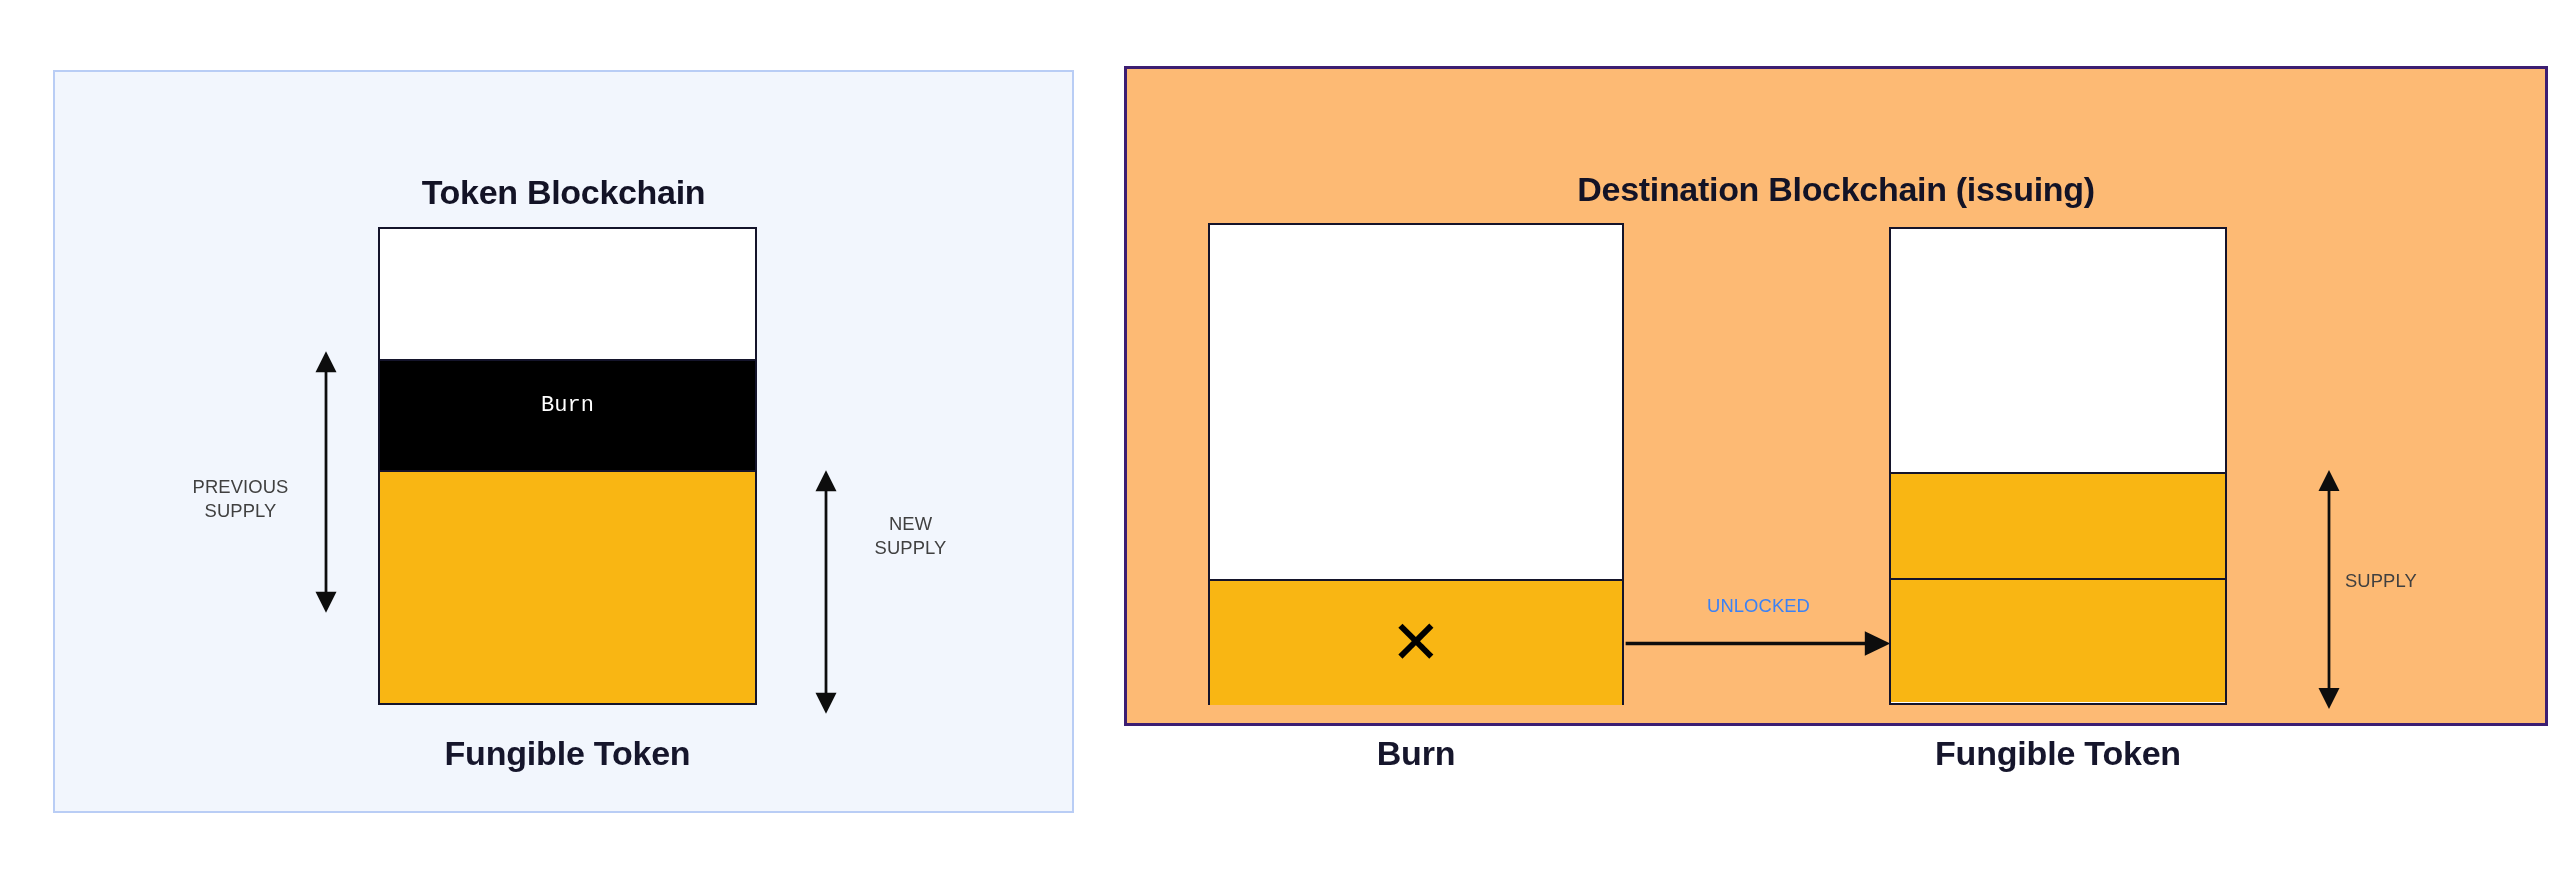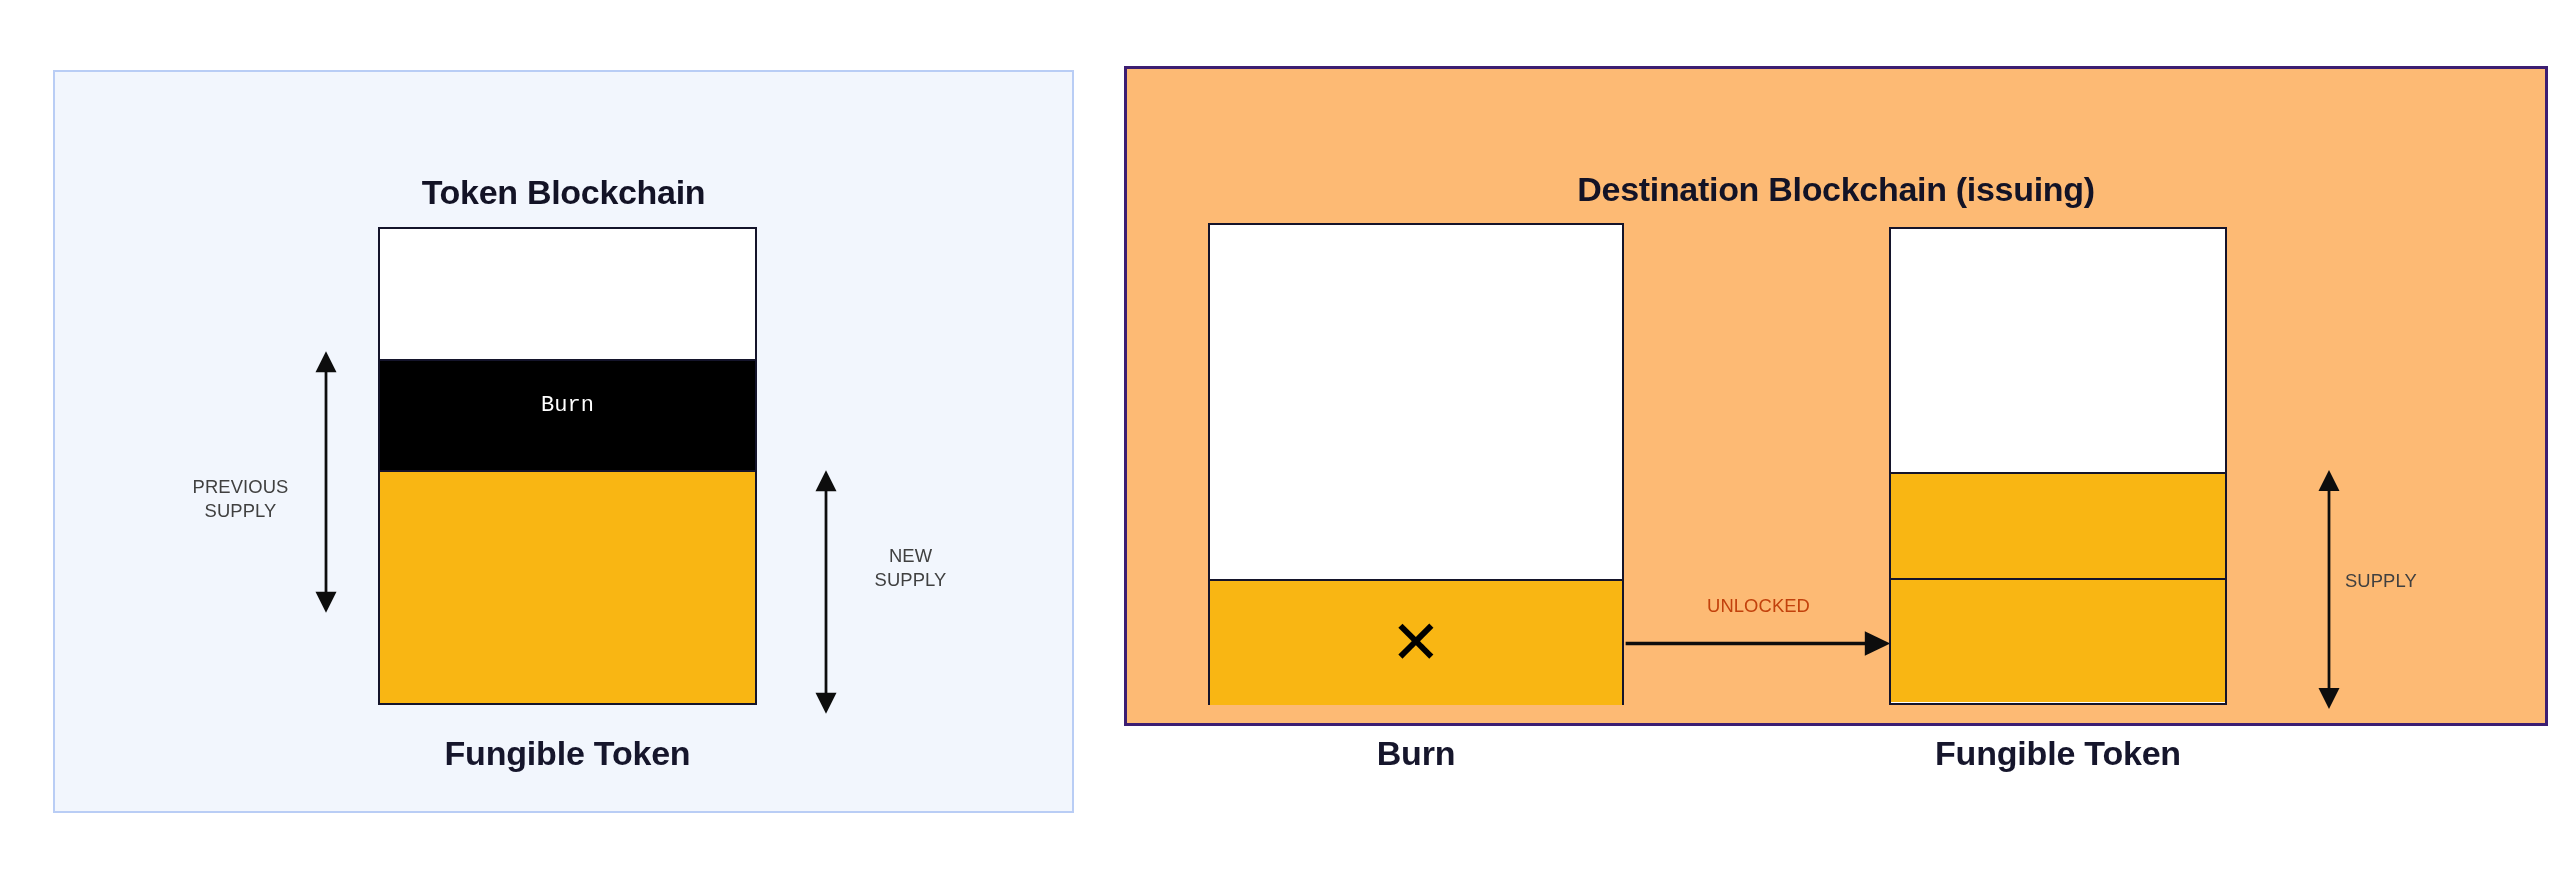--- a/index.html
+++ b/index.html
@@ -60,21 +60,21 @@
   .ann{
     position:absolute;text-align:center;white-space:pre-line;
     font-size:18.4px;color:#404040;line-height:1.32;letter-spacing:0.1px;
   }
   .ann-left{text-align:center;}
 
   .hflow{position:absolute;}
   .hflow svg{display:block;}
   .flow-label{
     position:absolute;text-align:center;white-space:nowrap;
-    font-size:18.4px;color:#c2410c;letter-spacing:0.1px;
+    font-size:18.4px;color:#3b82f6;letter-spacing:0.1px;
   }
 </style>
 </head>
 <body>
 
 <div class="stage">
 
   <div class="panel" id="panel-source">
 
     <div class="panel-title" id="title-source">Token Blockchain</div>
@@ -101,21 +101,21 @@
   <div class="ann ann-left" style="left:171px;top:475px;width:139px;">PREVIOUS
 SUPPLY</div>
 
   <div class="vmeasure" style="left:810px;top:468px;">
     <svg width="32" height="248" viewBox="0 0 58 445">
       <line x1="29" y1="26" x2="29" y2="419" stroke="#0d0d0d" stroke-width="5"></line>
       <polygon points="29,2 48,40 10,40" fill="#0d0d0d"></polygon>
       <polygon points="29,443 48,405 10,405" fill="#0d0d0d"></polygon>
     </svg>
   </div>
-  <div class="ann" style="left:841px;top:544px;width:139px;">NEW
+  <div class="ann" style="left:841px;top:512px;width:139px;">NEW
 SUPPLY</div>
 
   <div class="panel" id="panel-dest">
 
     <div class="panel-title" id="title-dest">Destination Blockchain (issuing)</div>
   </div>
 
   <div class="bar" id="bar-pool" style="left:1208px;top:223px;width:416px;height:482px;">
 
     <div class="seg seg-gold seg-divider" style="top:354px;height:126px;">

